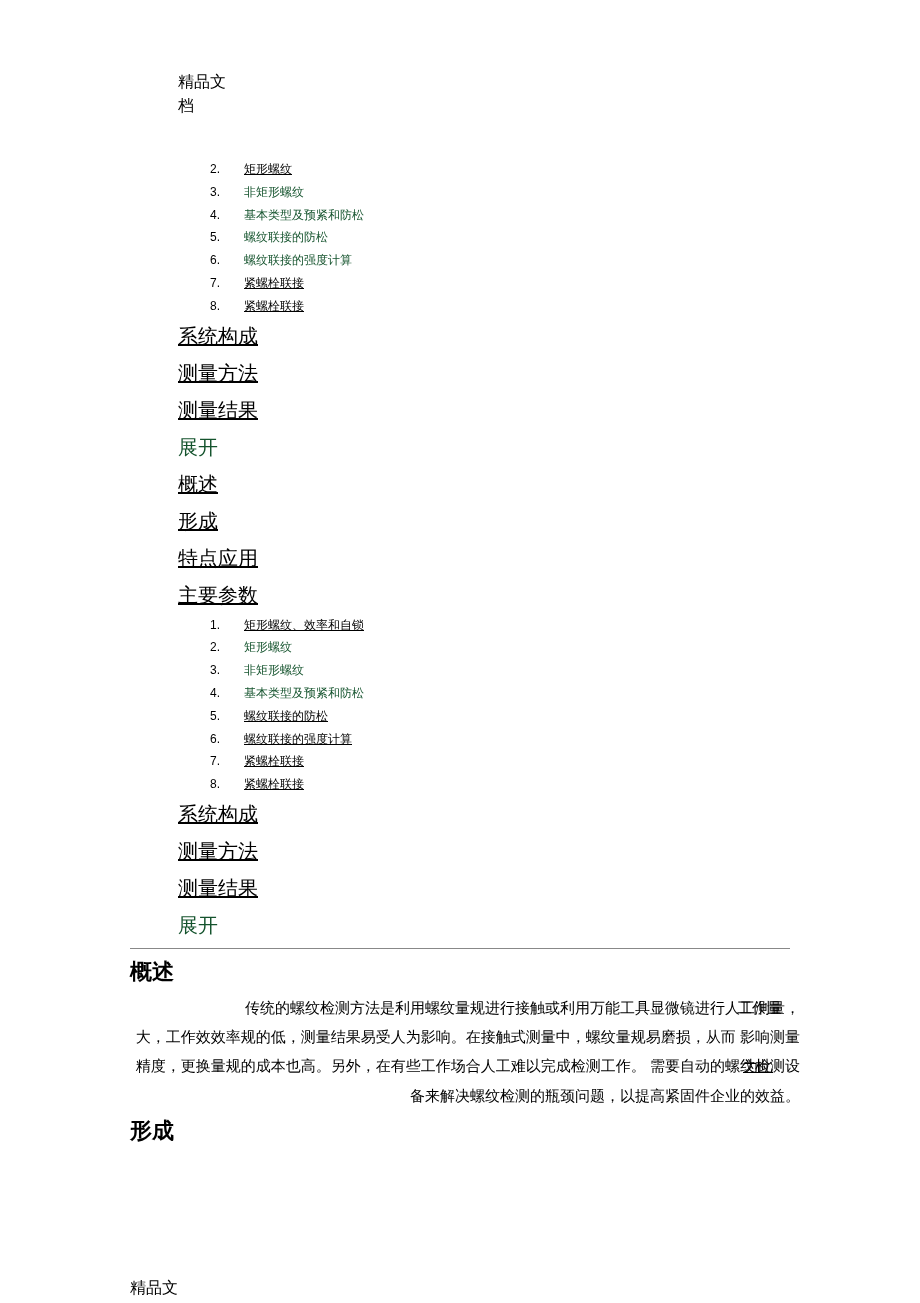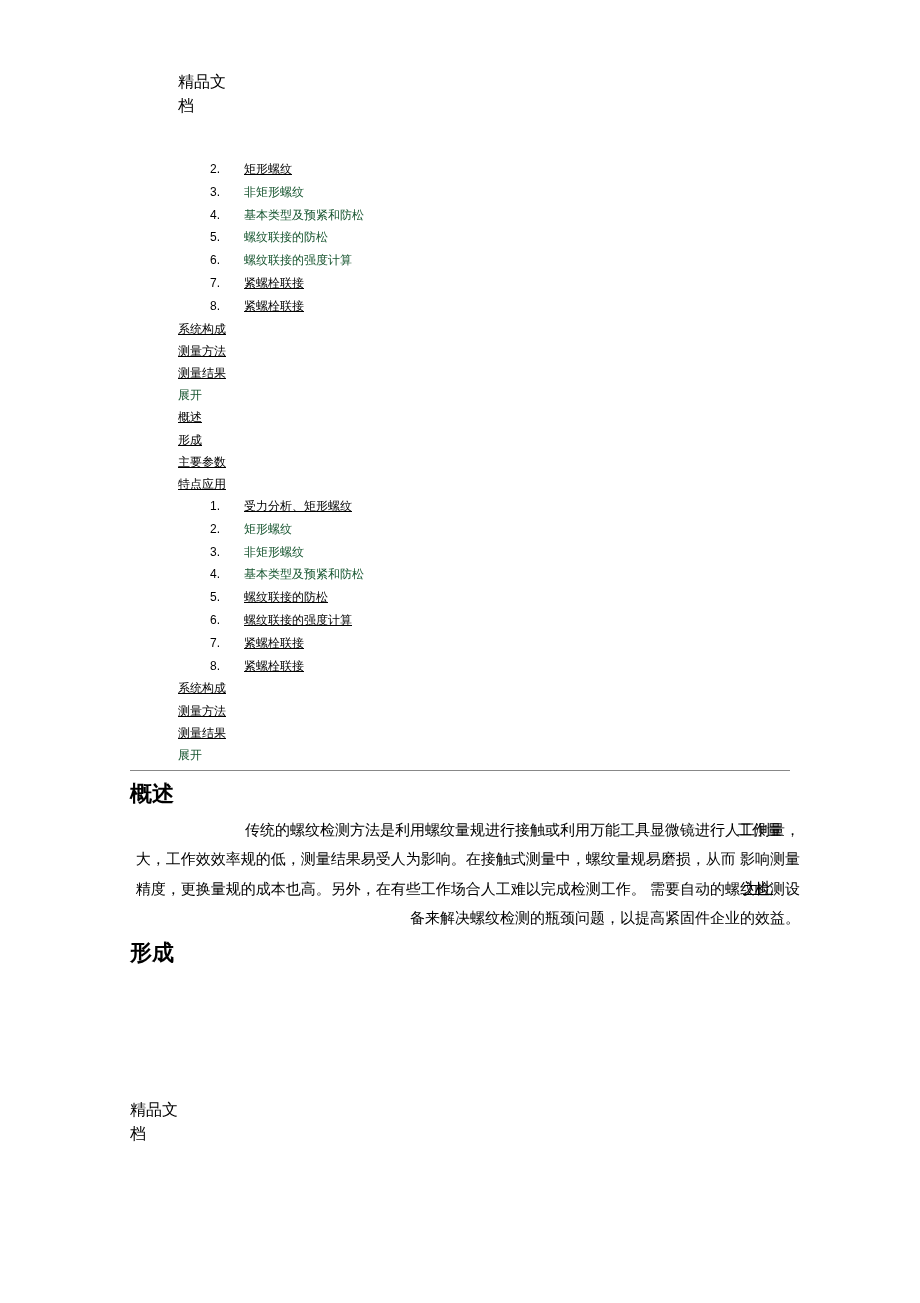--- a/index.html
+++ b/index.html
@@ -37,21 +37,21 @@
   }
   .ol-first .num {
     display: inline-block;
     width: 34px;
   }
   .linked { text-decoration: underline; color: #000; }
   .plain { text-decoration: none; color: #14532d; }
   .top-links {
     margin-left: 48px;
     line-height: 1.85;
-    font-size: 12px;
+    font-size: 20px;
   }
   .top-links div { }
   hr.sep {
     border: none;
     border-top: 1px solid #888;
     margin: 4px 0 8px 0;
   }
   h2.section {
     font-size: 22px;
     font-weight: 600;
@@ -97,26 +97,26 @@
       <li><span class="num">8.</span><span class="linked">紧螺栓联接</span></li>
     </ol>
 
   <div class="top-links" id="group1">
       <div><span class="linked">系统构成</span></div>
       <div><span class="linked">测量方法</span></div>
       <div><span class="linked">测量结果</span></div>
       <div><span class="plain">展开</span></div>
       <div><span class="linked">概述</span></div>
       <div><span class="linked">形成</span></div>
+      <div><span class="linked">特点应用</span></div>
       <div><span class="linked">主要参数</span></div>
-      <div><span class="linked">特点应用</span></div>
     </div>
 
   <ol class="ol-first" id="list2">
-      <li><span class="num">1.</span><span class="linked">受力分析、矩形螺纹</span></li>
+      <li><span class="num">1.</span><span class="linked">矩形螺纹、效率和自锁</span></li>
       <li><span class="num">2.</span><span class="plain">矩形螺纹</span></li>
       <li><span class="num">3.</span><span class="plain">非矩形螺纹</span></li>
       <li><span class="num">4.</span><span class="plain">基本类型及预紧和防松</span></li>
       <li><span class="num">5.</span><span class="linked">螺纹联接的防松</span></li>
       <li><span class="num">6.</span><span class="linked">螺纹联接的强度计算</span></li>
       <li><span class="num">7.</span><span class="linked">紧螺栓联接</span></li>
       <li><span class="num">8.</span><span class="linked">紧螺栓联接</span></li>
     </ol>
 
   <div class="top-links" id="group2">

